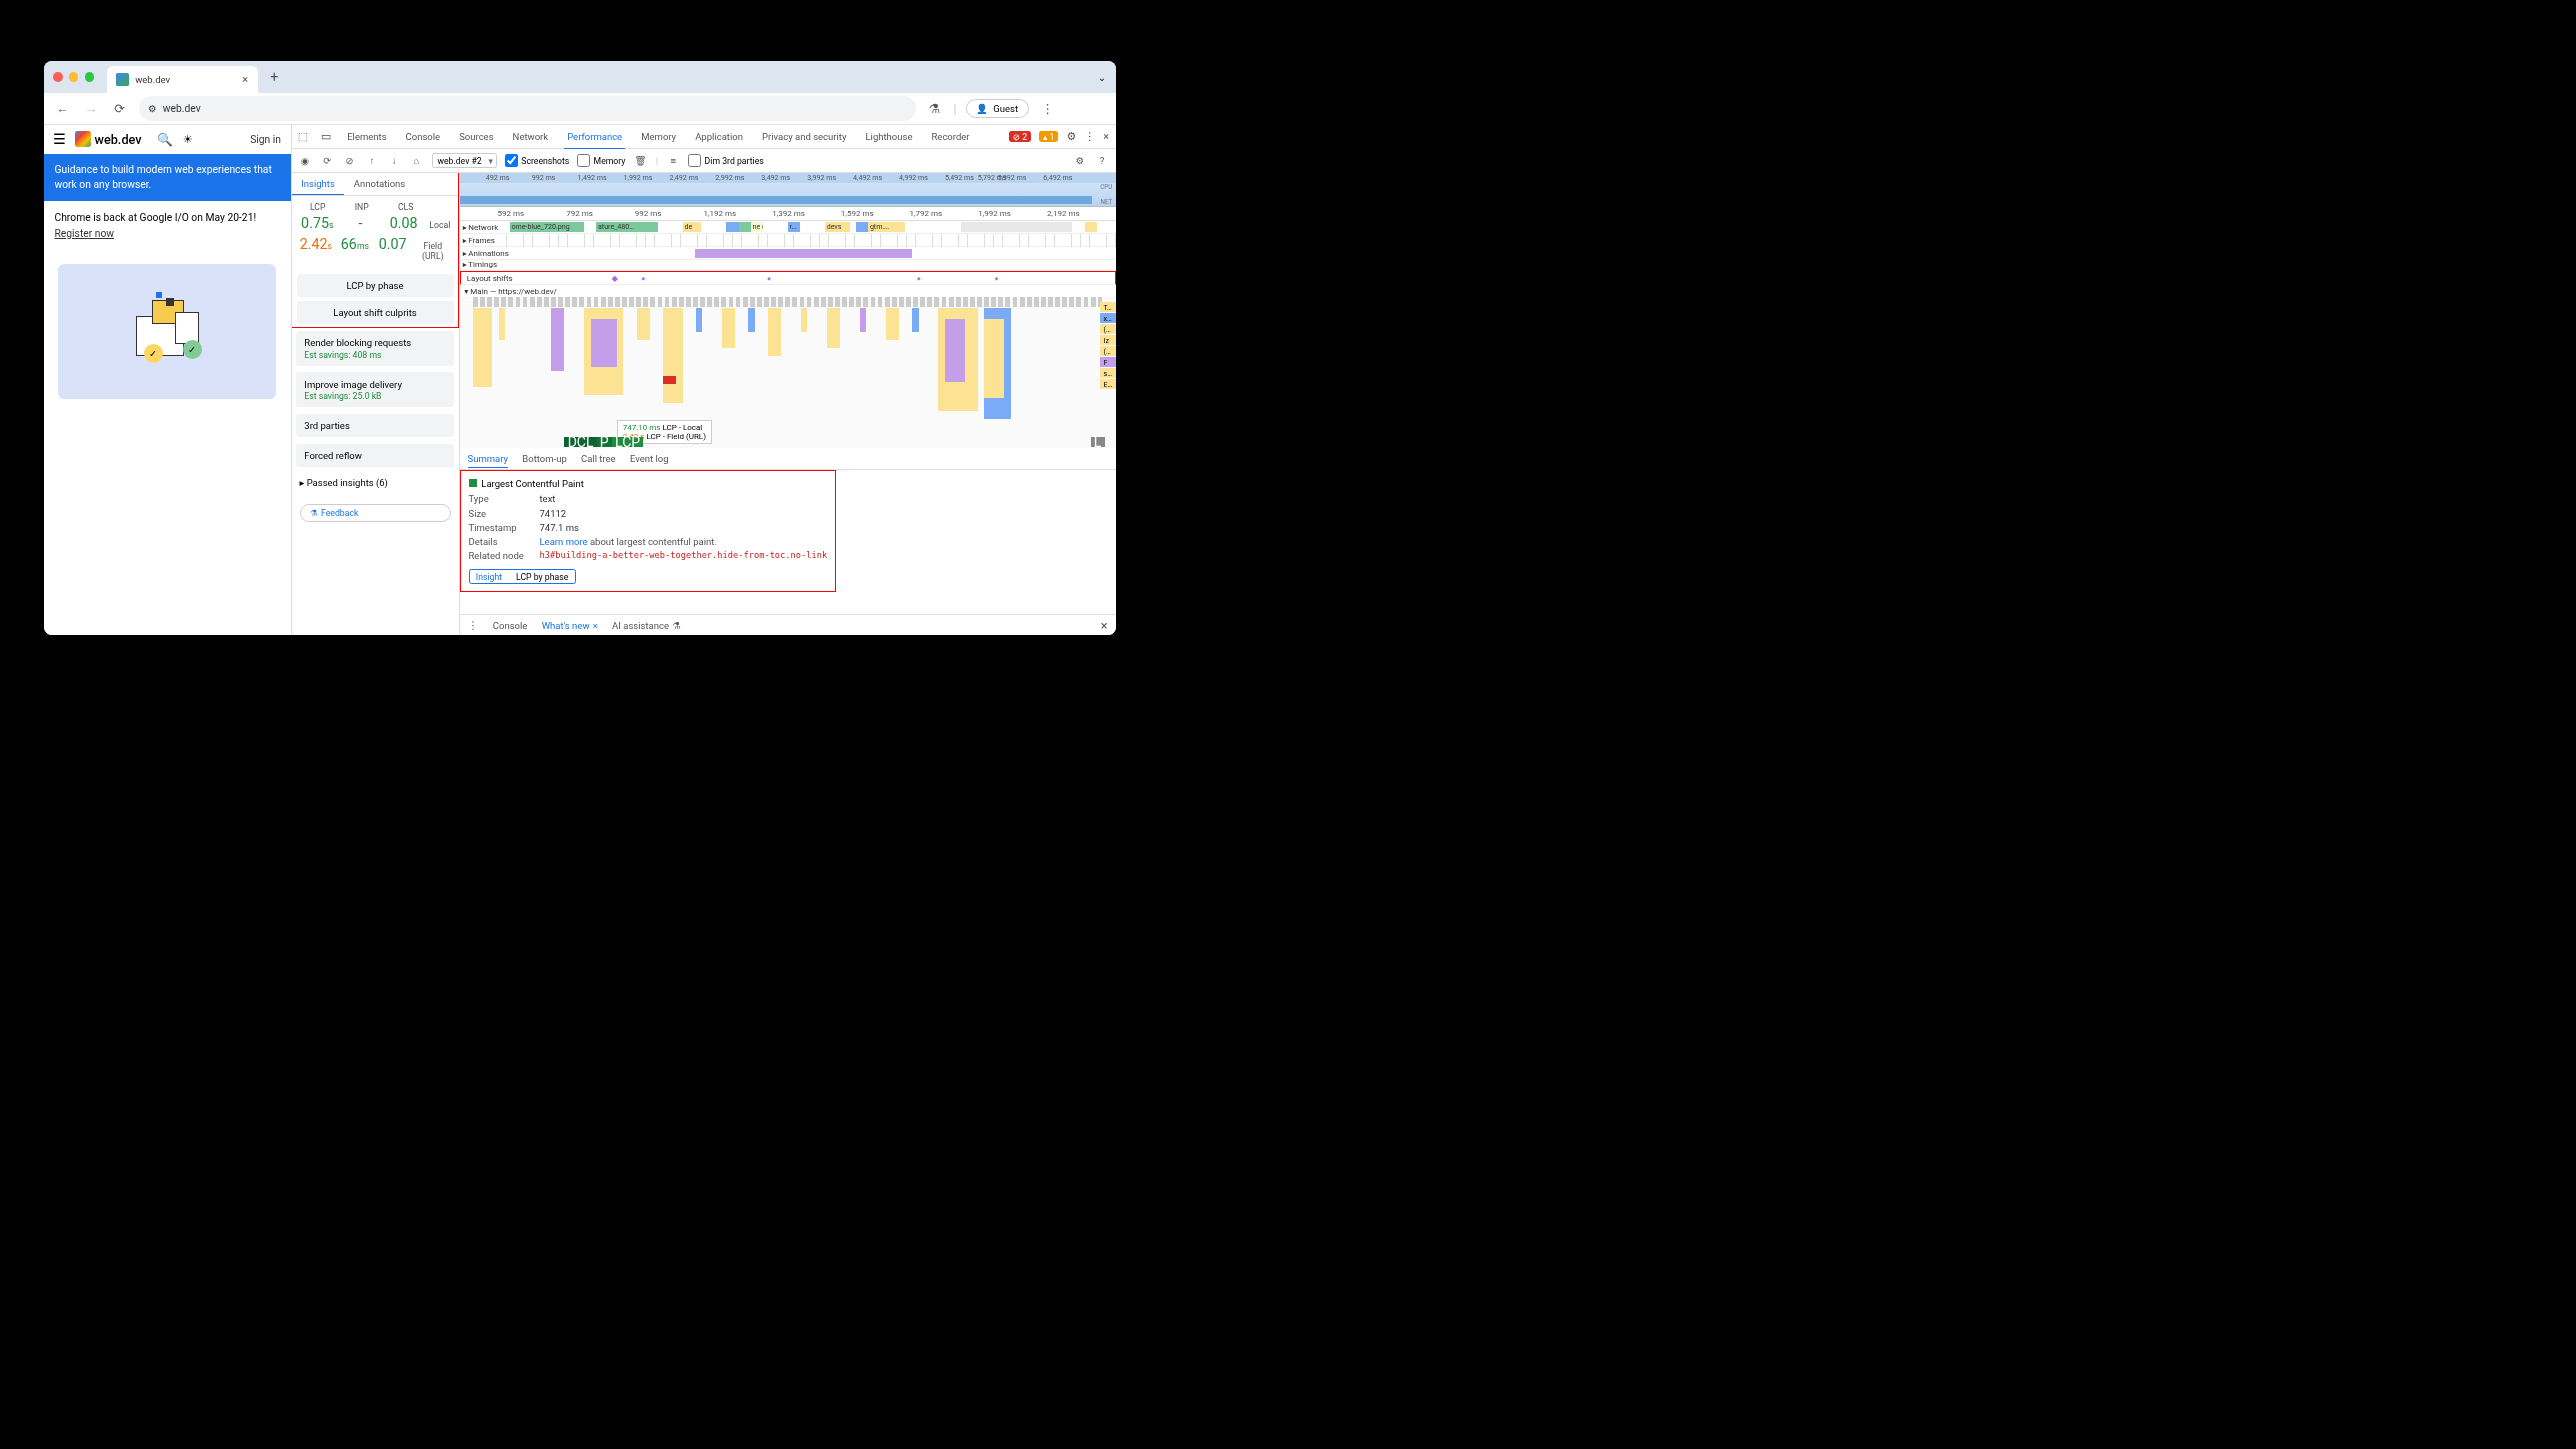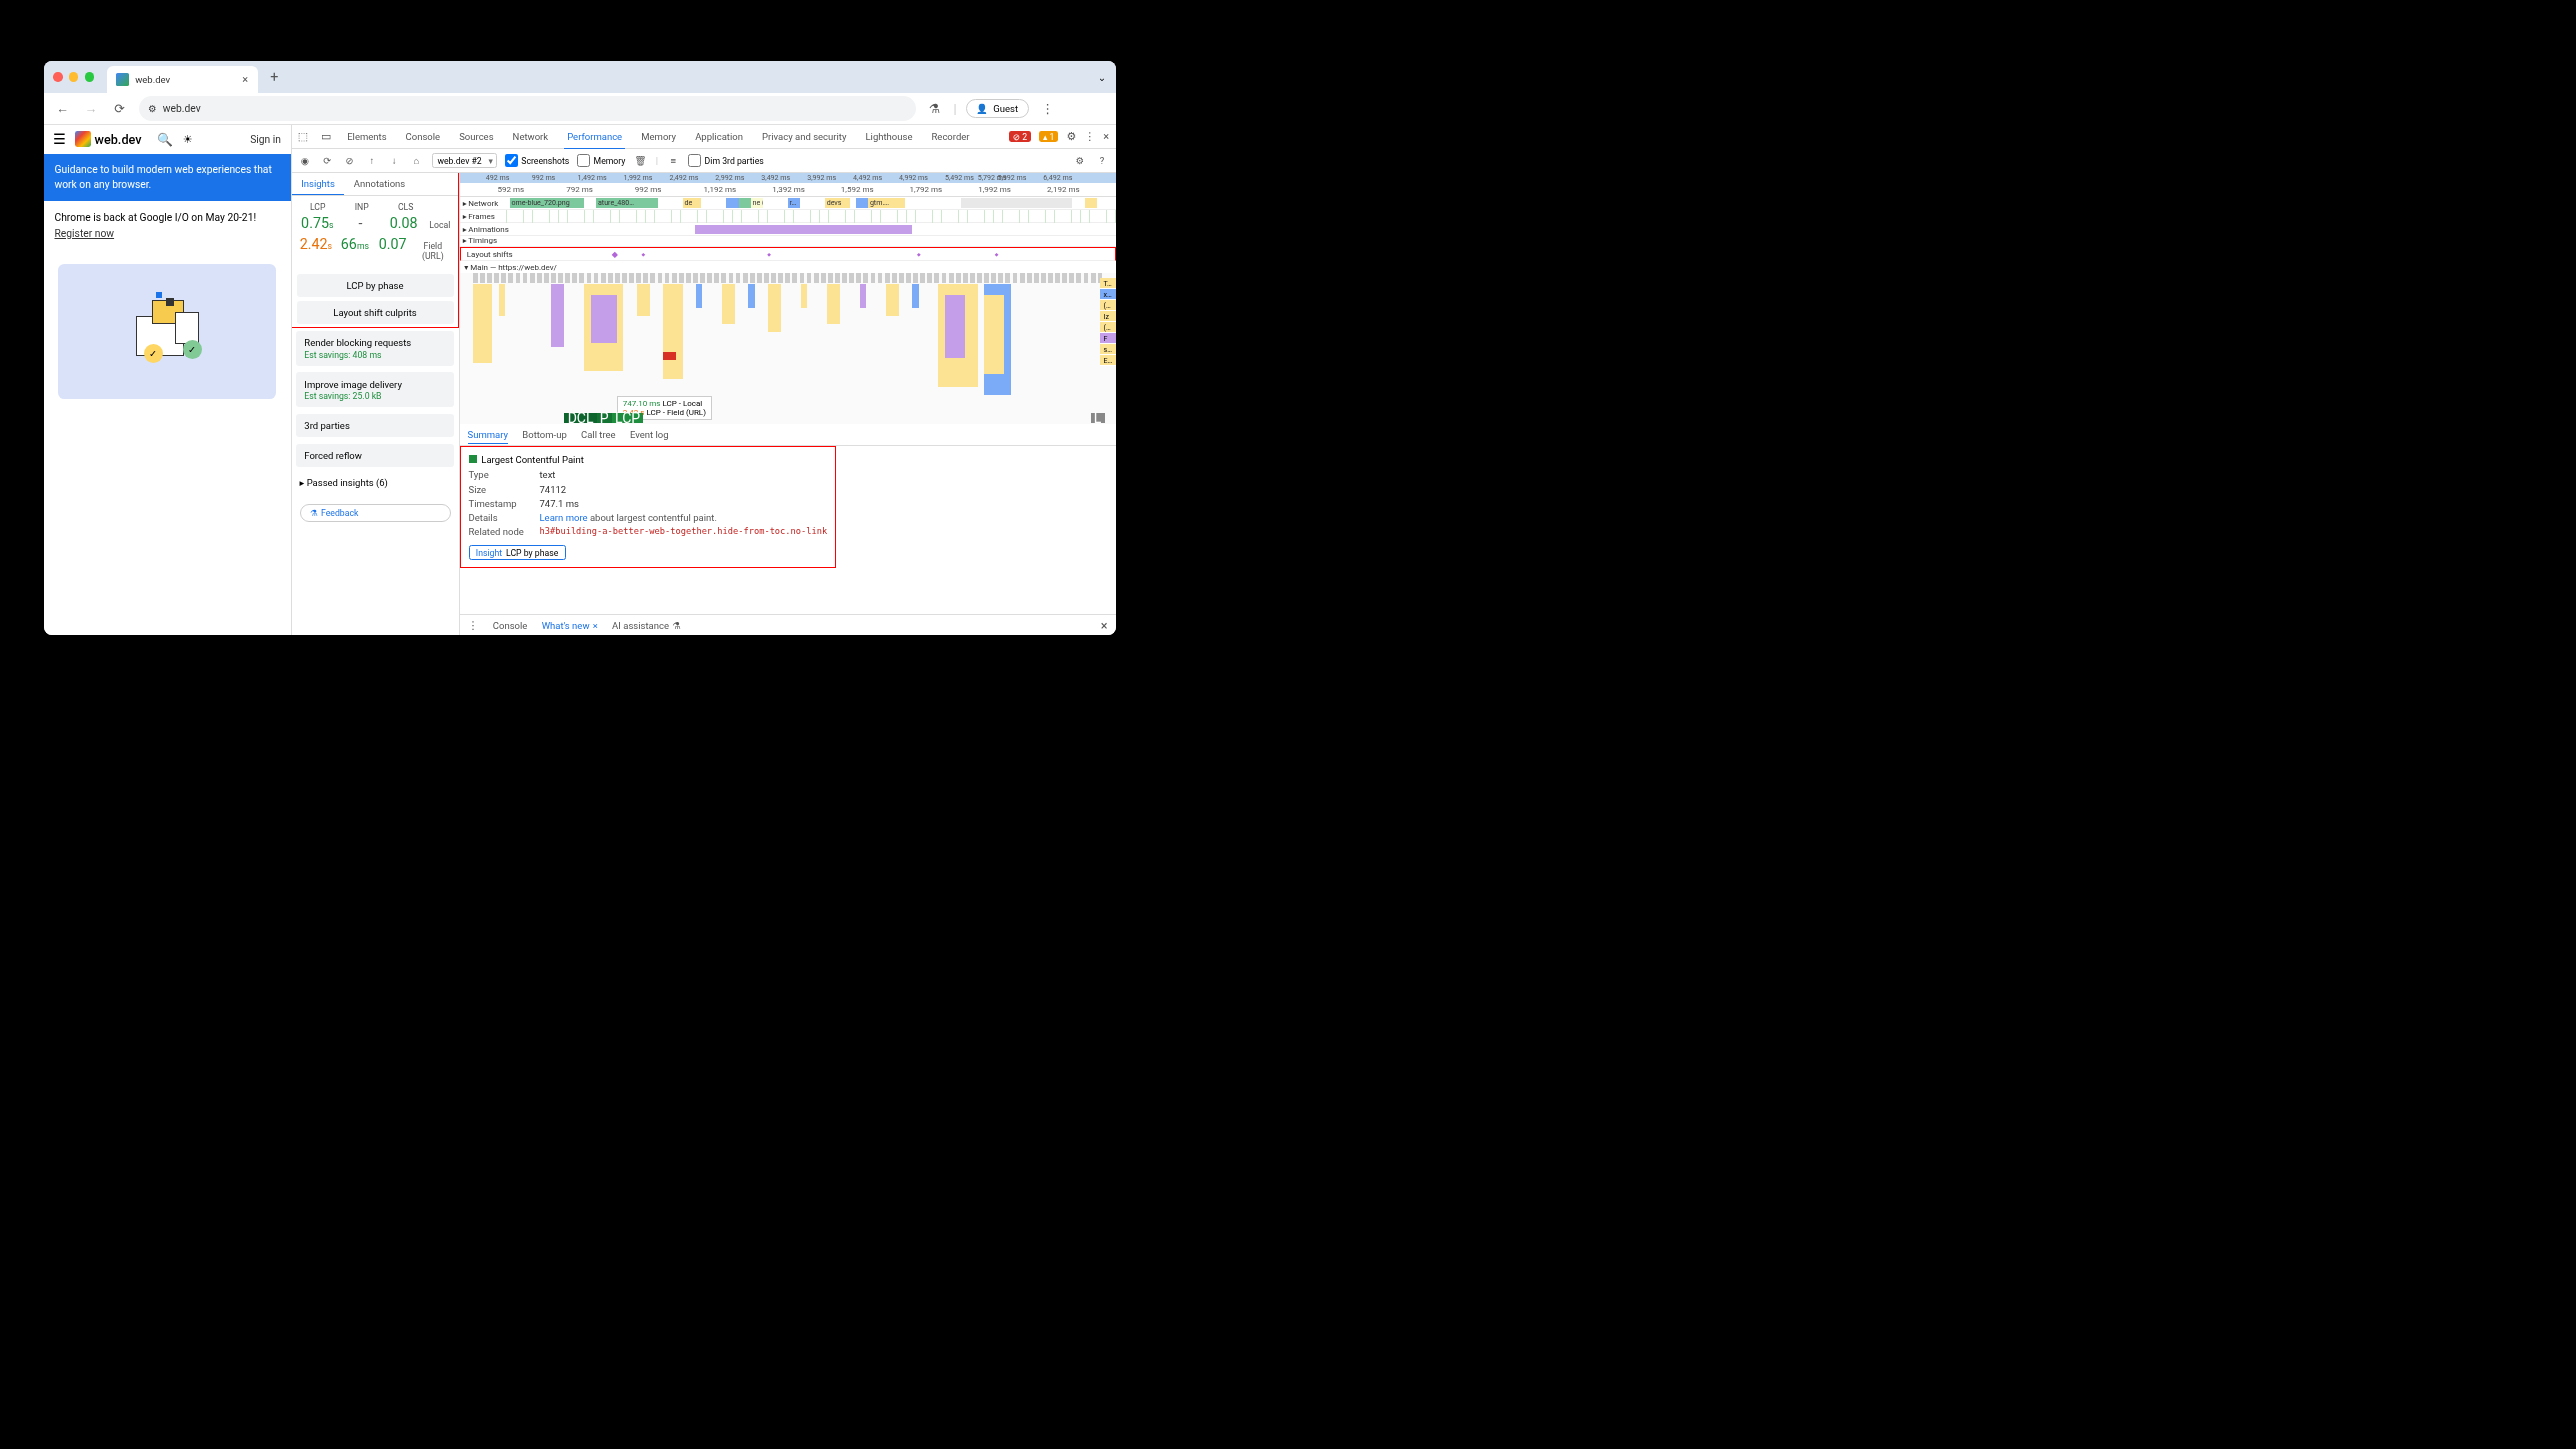--- a/index.html
+++ b/index.html
@@ -92,21 +92,21 @@
 .details-tab { color: #555; cursor: pointer; padding: 3.2px 0; }
 .details-tab.active { color: #1a73e8; border-bottom: 1.6px solid #1a73e8; }
 .details-body { padding: 6.3px 8px; font-size: 9.5px; }
 .detail-title { display: flex; align-items: center; gap: 4.8px; margin-bottom: 4.8px; }
 .detail-swatch { width: 8px; height: 8px; background: #1e8e3e; }
 .detail-row { display: flex; gap: 8px; margin-bottom: 3.2px; color: #555; }
 .detail-key { width: 63px; }
 .detail-val { color: #333; }
 .link { color: #1a73e8; cursor: pointer; }
 .code { font-family: monospace; color: #c5221f; font-size: 8.7px; }
-.insight-chip { border: 0.8px solid #1a73e8; border-radius: 2.4px; padding: 1.6px 6.3px; display: inline-flex; gap: 4px; margin-top: 4.8px; cursor: pointer; font-size: 8.7px; }
+.insight-chip { border: 0.8px solid #1a73e8; border-radius: 2.4px; padding: 1.6px 6.3px; display: inline-flex; gap: 14px; margin-top: 4.8px; cursor: pointer; font-size: 8.7px; }
 .drawer { height: 20.6px; border-top: 0.8px solid #ddd; display: flex; align-items: center; padding: 0 8px; gap: 14.3px; font-size: 9.5px; color: #555; }
 .drawer-tab { cursor: pointer; display: flex; align-items: center; gap: 3.2px; }
 .drawer-tab.active { color: #1a73e8; }
 .drawer-close { margin-left: auto; cursor: pointer; font-size: 12.7px; }
 .insights-redbox-wrap { border: 1.6px solid #ff0000; margin: -0.8px; text-align: center; }
 .hdr-search { font-size: 12.7px; cursor: pointer; }
 .theme-toggle { font-size: 11px; cursor: pointer; }
 .tab-expand { margin-left: auto; font-size: 9.5px; cursor: pointer; }
 </style>
 </head>
@@ -279,20 +279,26 @@
             <span class="overview-tick" style="left:32%">2,492 ms</span>
             <span class="overview-tick" style="left:39%">2,992 ms</span>
             <span class="overview-tick" style="left:46%">3,492 ms</span>
             <span class="overview-tick" style="left:53%">3,992 ms</span>
             <span class="overview-tick" style="left:60%">4,492 ms</span>
             <span class="overview-tick" style="left:67%">4,992 ms</span>
             <span class="overview-tick" style="left:74%">5,492 ms</span>
             <span class="overview-tick" style="left:79%">5,792 ms</span>
             <span class="overview-tick" style="left:82%">5,992 ms</span>
             <span class="overview-tick" style="left:89%">6,492 ms</span>
+          </div>
+          <div class="overview-strip">
+            <span class="cpu-label">CPU</span>
+            <span class="net-label">NET</span>
+            <div class="cpu-bars"></div>
+            <div class="net-bars"></div>
           </div>
 
           <div class="timeline-main">
             <div class="tl-ruler">
               <span class="tl-tick">592 ms</span>
               <span class="tl-tick">792 ms</span>
               <span class="tl-tick">992 ms</span>
               <span class="tl-tick">1,192 ms</span>
               <span class="tl-tick">1,392 ms</span>
               <span class="tl-tick">1,592 ms</span>

